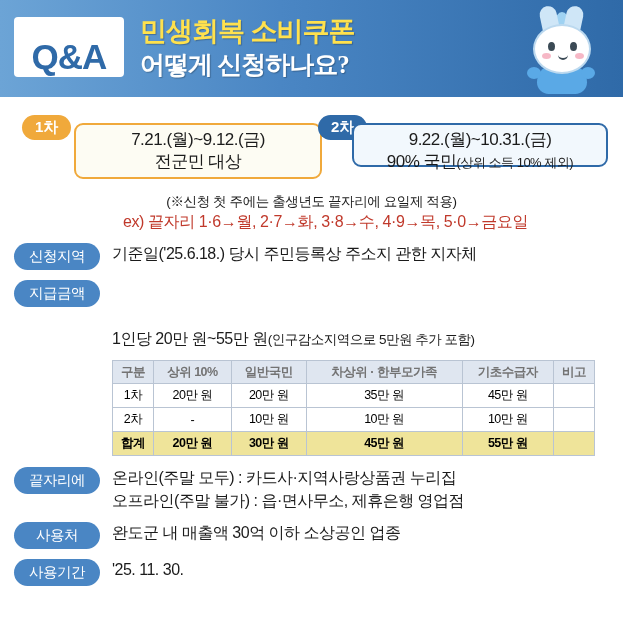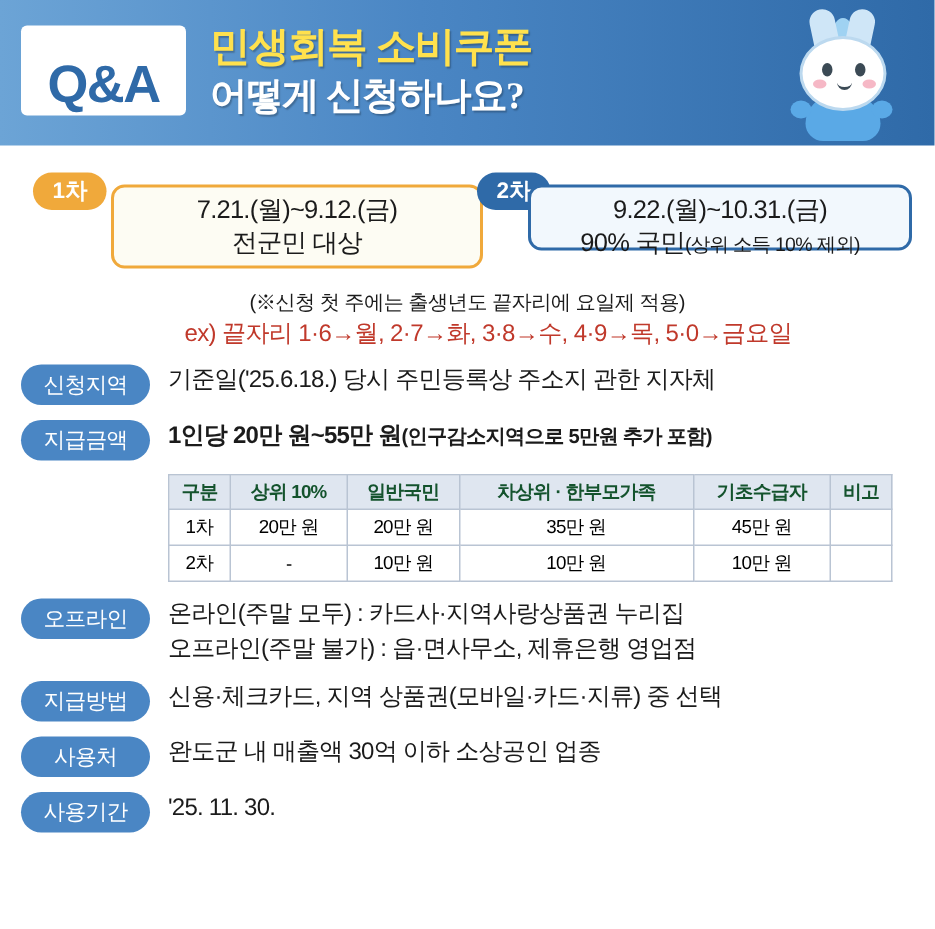--- a/index.html
+++ b/index.html
@@ -100,27 +100,27 @@
     color:#fff;
     font-size:14.5px; font-weight:normal;
     border-radius:14px;
     padding:4px 10px;
     letter-spacing:-0.5px;
     margin-top:1px;
   }
   .rowbody { margin-left:12px; flex:1; }
   .rowbody .line { font-size:16px; color:#1b1b1b; letter-spacing:-0.5px; line-height:23px; }
   .rowbody .line .small { font-size:13.5px; }
-  .rowbody .line.bold { font-weight:bold; }
+  .rowbody .line.bold { font-weight:normal;margin-top:48px; }
 
   
   .tbl-wrap { padding-left:112px; padding-right:28px; margin-top:4px; margin-bottom:10px; }
   table { border-collapse:collapse; width:100%; font-size:12.5px; }
   thead th {
-    background:#dfe6f0; border:1px solid #b9c4d3; color:#14532d;
+    background:#dfe6f0; border:1px solid #b9c4d3; color:#737373;
     font-weight:bold; padding:4px 2px; text-align:center; letter-spacing:-0.5px;
     line-height:14px;
   }
   tbody td {
     border:1px solid #b9c4d3; text-align:center; padding:3px 2px; background:#fff;
     letter-spacing:-0.5px;
   }
   tbody tr.total td { background:#efe49a; font-weight:bold; }
 </style>
 </head>
@@ -208,38 +208,40 @@
             <td></td>
           </tr>
           <tr>
             <td>2차</td>
             <td>-</td>
             <td>10만 원</td>
             <td>10만 원</td>
             <td>10만 원</td>
             <td></td>
           </tr>
+          <tr class="total">
+            <td>합계</td>
+            <td>20만 원</td>
+            <td>30만 원</td>
+            <td>45만 원</td>
+            <td>55만 원</td>
+            <td></td>
+          </tr>
         </tbody>
       </table>
     </div>
 
     <div class="row">
-      <div class="tag">오프라인</div>
+      <div class="tag">끝자리에</div>
       <div class="rowbody">
         <div class="line">온라인(주말 모두) : 카드사·지역사랑상품권 누리집</div>
         <div class="line">오프라인(주말 불가) : 읍·면사무소, 제휴은행 영업점</div>
       </div>
     </div>
 
-    <div class="row">
-      <div class="tag">지급방법</div>
-      <div class="rowbody">
-        <div class="line">신용·체크카드, 지역 상품권(모바일·카드·지류) 중 선택</div>
-      </div>
-    </div>
 
     <div class="row">
       <div class="tag">사용처</div>
       <div class="rowbody">
         <div class="line">완도군 내 매출액 30억 이하 소상공인 업종</div>
       </div>
     </div>
 
     <div class="row">
       <div class="tag">사용기간</div>

